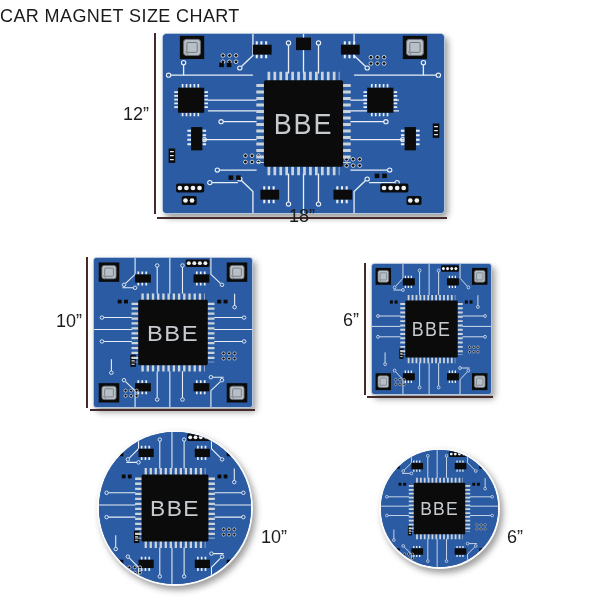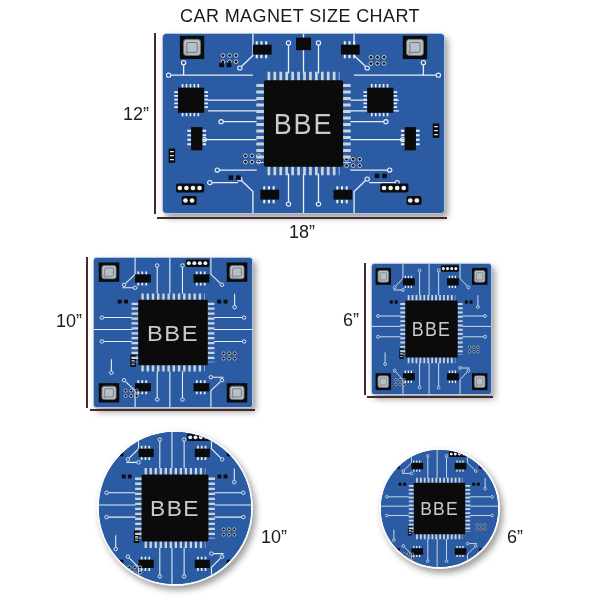--- a/index.html
+++ b/index.html
@@ -1,18 +1,18 @@
 <!DOCTYPE html>
 <html><head>
 <meta charset="utf-8">
 <style>
   html,body{margin:0;padding:0;background:#ffffff;}
   .page{position:relative;width:600px;height:600px;background:#ffffff;overflow:hidden;
         font-family:"Liberation Sans",sans-serif;}
-  .title{position:absolute;left:0;top:6px;width:600px;text-align:center;margin:0;
+  .title{position:absolute;left:0;top:6px;width:600px;margin:0;
          font-size:18px;font-weight:400;letter-spacing:.4px;color:#1a1a1a;}
   .magnet{position:absolute;box-shadow:3px 4px 6px rgba(40,40,40,.45);overflow:hidden;
           border:1px solid rgba(255,255,255,.65);box-sizing:border-box;background:#2b5ca3;}
   .magnet.rect{border-radius:5px;}
   .magnet.square{border-radius:4px;}
   .magnet.circle{border-radius:50%;border:2px solid #fafafa;}
   .magnet svg{display:block;width:100%;height:100%;}
   .dim-line{position:absolute;background:#452a2b;}
   .dim-line.v{width:2px;}
   .dim-line.h{height:2px;}
@@ -241,21 +241,21 @@
   </svg>
 
   <div class="dim-line v" style="left:154px;top:33px;height:181px"></div>
   <div class="dim-label ta-r" style="left:105px;top:104px;width:44px">12”</div>
   <div class="magnet rect" style="left:162px;top:33px;width:283px;height:181px">
     <svg viewBox="0 0 300 200" preserveAspectRatio="none">
         <use href="#tile-wide"></use>
       </svg>
   </div>
   <div class="dim-line h" style="left:157px;top:217px;width:290px"></div>
-  <div class="dim-label ta-c" style="left:282px;top:222px;width:40px">18”</div>
+  <div class="dim-label ta-c" style="left:282px;top:206px;width:40px">18”</div>
 
   <div class="dim-line v" style="left:86px;top:257px;height:151px"></div>
   <div class="dim-label ta-r" style="left:42px;top:311px;width:40px">10”</div>
   <div class="magnet square" style="left:93px;top:257px;width:160px;height:151px">
     <svg viewBox="0 0 200 200" preserveAspectRatio="none">
         <use href="#tile-square"></use>
       </svg>
   </div>
   <div class="dim-line h" style="left:90px;top:409px;width:165px"></div>
 

